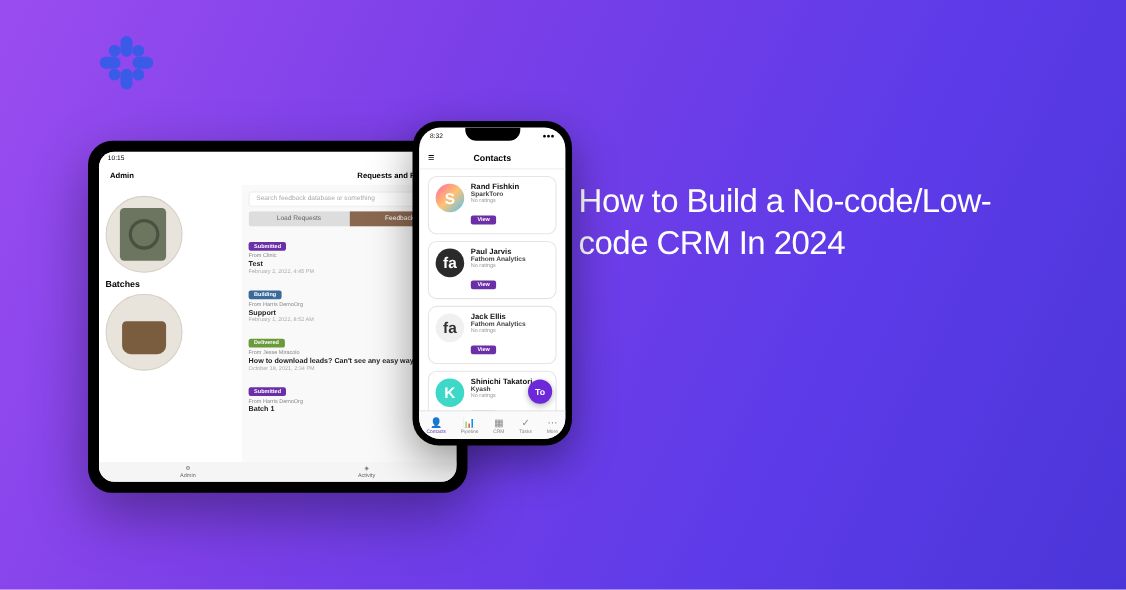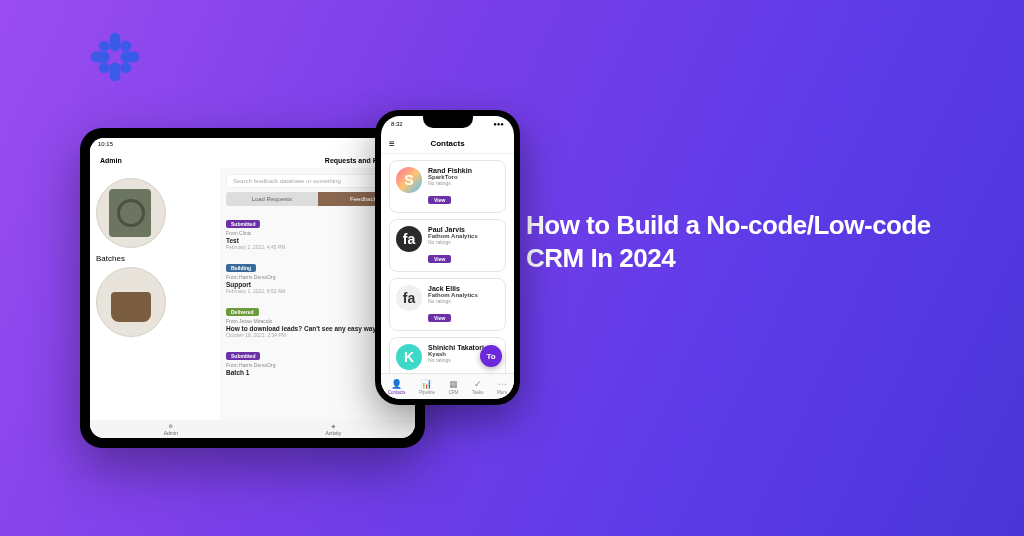--- a/index.html
+++ b/index.html
@@ -1,37 +1,37 @@
 <!DOCTYPE html>
 <html><head>
 <meta charset="utf-8">
 <style>
 * { margin: 0; padding: 0; box-sizing: border-box; font-family: -apple-system, BlinkMacSystemFont, 'Segoe UI', Arial, sans-serif; }
 body { width: 1024px; height: 536px; background: linear-gradient(115deg, #9a4df0 0%, #7b3fe8 35%, #5d3be8 70%, #4a35d8 100%); position: relative; overflow: hidden; }
 
 .logo { position: absolute; top: 30px; left: 88px; width: 54px; height: 54px; }
 .logo svg { width: 100%; height: 100%; }
 
-.headline { position: absolute; right: 68px; top: 165px; width: 430px; color: #fff; font-size: 26px; font-weight: 700; line-height: 1.25; letter-spacing: -0.5px; margin-top: 44px; }
+.headline { position: absolute; right: 68px; top: 165px; width: 430px; color: #fff; font-size: 30px; font-weight: 400; line-height: 1.25; letter-spacing: -0.5px; }
 
 .devices { position: absolute; left: 80px; top: 110px; width: 440px; height: 360px; }
 
 
 .tablet { position: absolute; left: 0; top: 18px; width: 345px; height: 320px; background: #000; border-radius: 22px; padding: 10px; box-shadow: 0 20px 50px rgba(0,0,0,0.35); }
 .tablet-screen { width: 100%; height: 100%; background: #fff; border-radius: 14px; overflow: hidden; position: relative; }
 .tablet-status { height: 14px; background: #fff; font-size: 6px; padding: 3px 8px 0; color: #000; }
 .tablet-topbar { height: 16px; background: #fff; display: flex; justify-content: space-between; align-items: center; padding: 0 10px; font-size: 7px; font-weight: 600; }
 .tablet-body { display: flex; height: 255px; }
 .t-left { width: 40%; padding: 6px; }
 .t-right { width: 60%; padding: 6px; background: #f9f9f9; }
 .t-circle { width: 70px; height: 70px; border-radius: 50%; background: #e8e4dc; margin: 4px 0 6px; position: relative; overflow: hidden; border: 1px solid #d5d0c5; }
 .t-circle.safe::after { content: ""; position: absolute; inset: 15% 20% 15% 18%; background: #6b7560; border-radius: 4px; }
 .t-circle.safe::before { content: ""; position: absolute; width: 22px; height: 22px; border: 3px solid #4a5140; border-radius: 50%; left: 30%; top: 30%; z-index: 1; }
 .t-circle.chest::after { content: ""; position: absolute; inset: 35% 20% 20% 20%; background: #7a5c3e; border-radius: 4px 4px 8px 8px; }
-.t-section-title { font-size: 8px; font-weight: 400; margin: 2px 0 4px; }
+.t-section-title { font-size: 8px; font-weight: 700; margin: 2px 0 4px; }
 .t-search { height: 14px; background: #fff; border-radius: 3px; font-size: 6px; color: #aaa; padding: 3px 6px; margin-bottom: 4px; border: 1px solid #eee; }
 .t-tabs { display: flex; height: 14px; border-radius: 3px; overflow: hidden; margin-bottom: 6px; font-size: 6px; }
 .t-tab { flex: 1; display: flex; align-items: center; justify-content: center; background: #ddd; color: #666; }
 .t-tab.active { background: #8a6850; color: #fff; }
 .t-item { margin-bottom: 6px; }
 .t-badge { display: inline-block; padding: 1px 5px; border-radius: 2px; font-size: 5px; color: #fff; font-weight: 600; margin-bottom: 2px; }
 .b-purple { background: #6b2fa8; }
 .b-green { background: #6a9a3a; }
 .b-blue { background: #3a6a9a; }
 .t-meta { font-size: 5px; color: #888; margin-bottom: 1px; }

